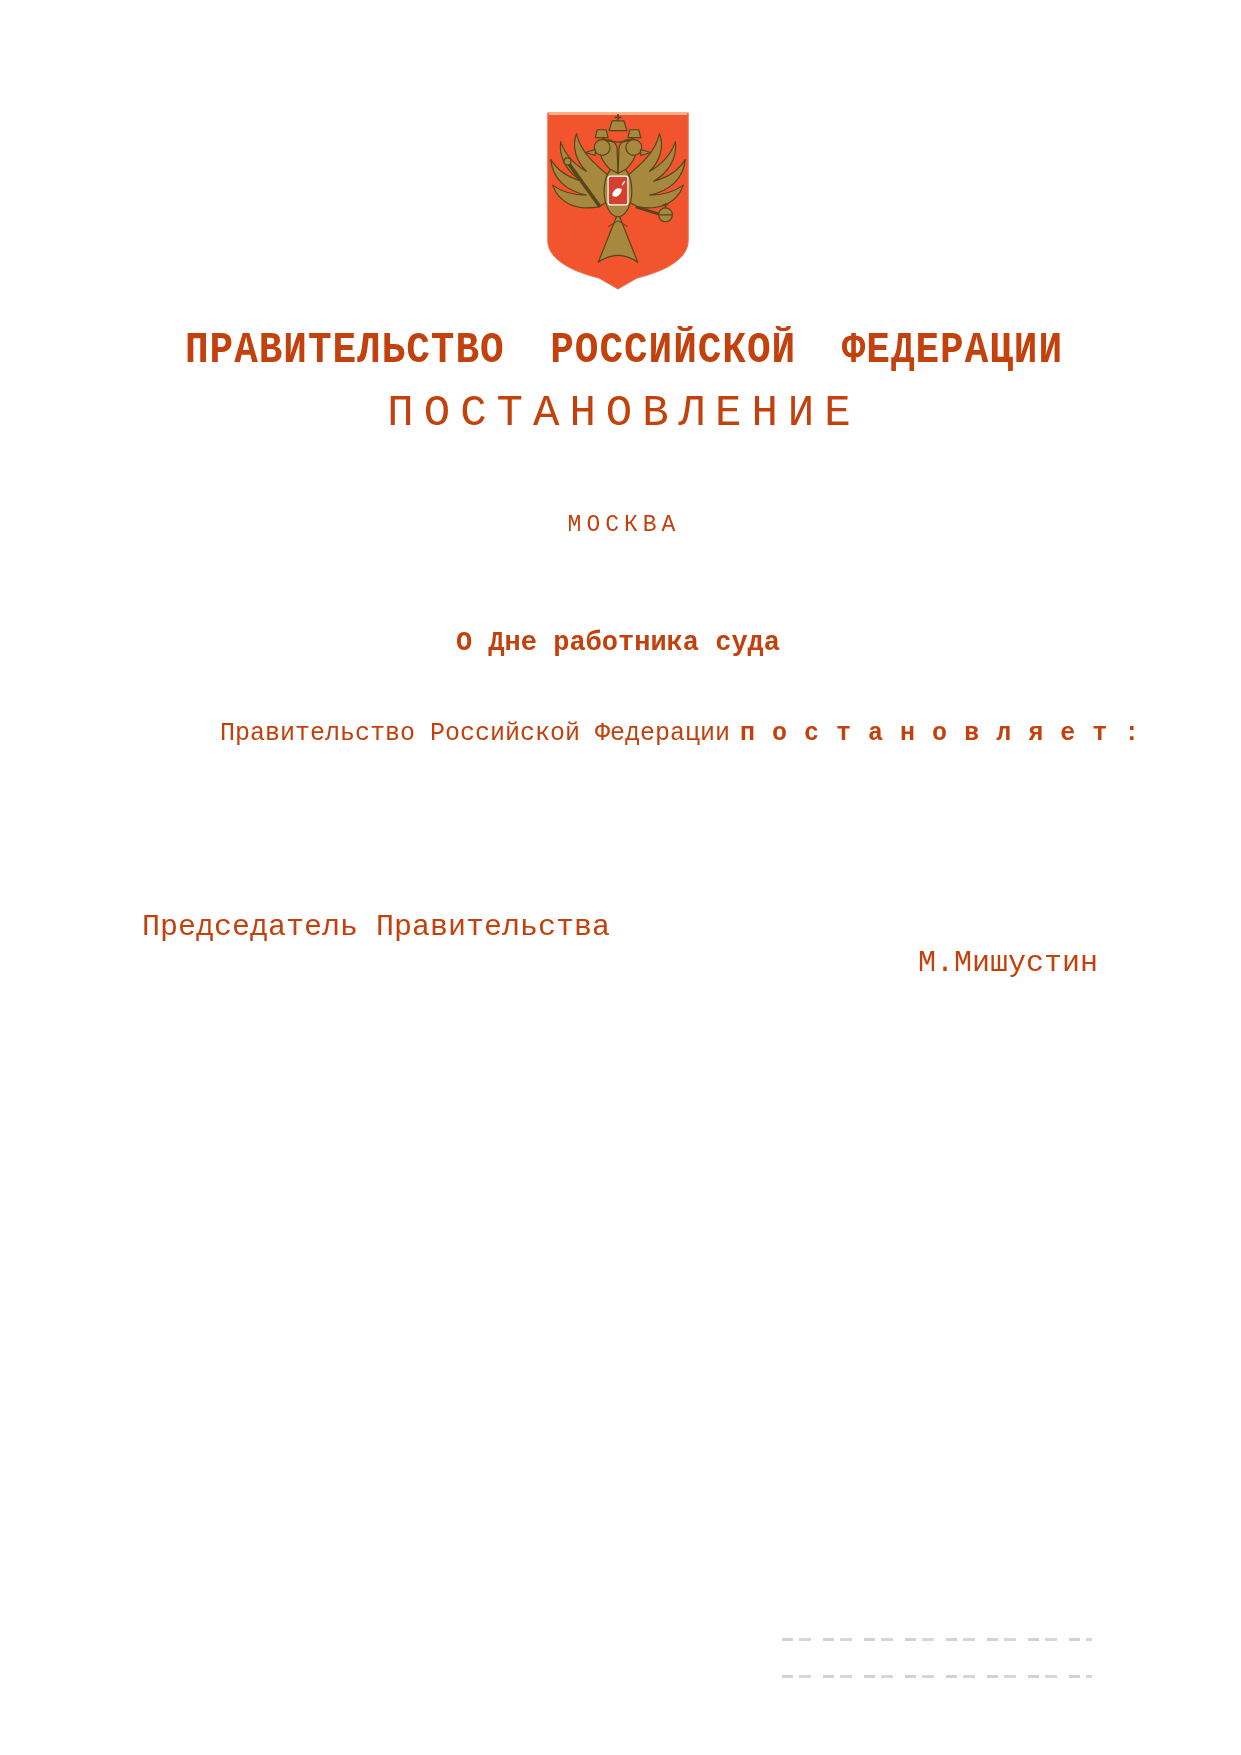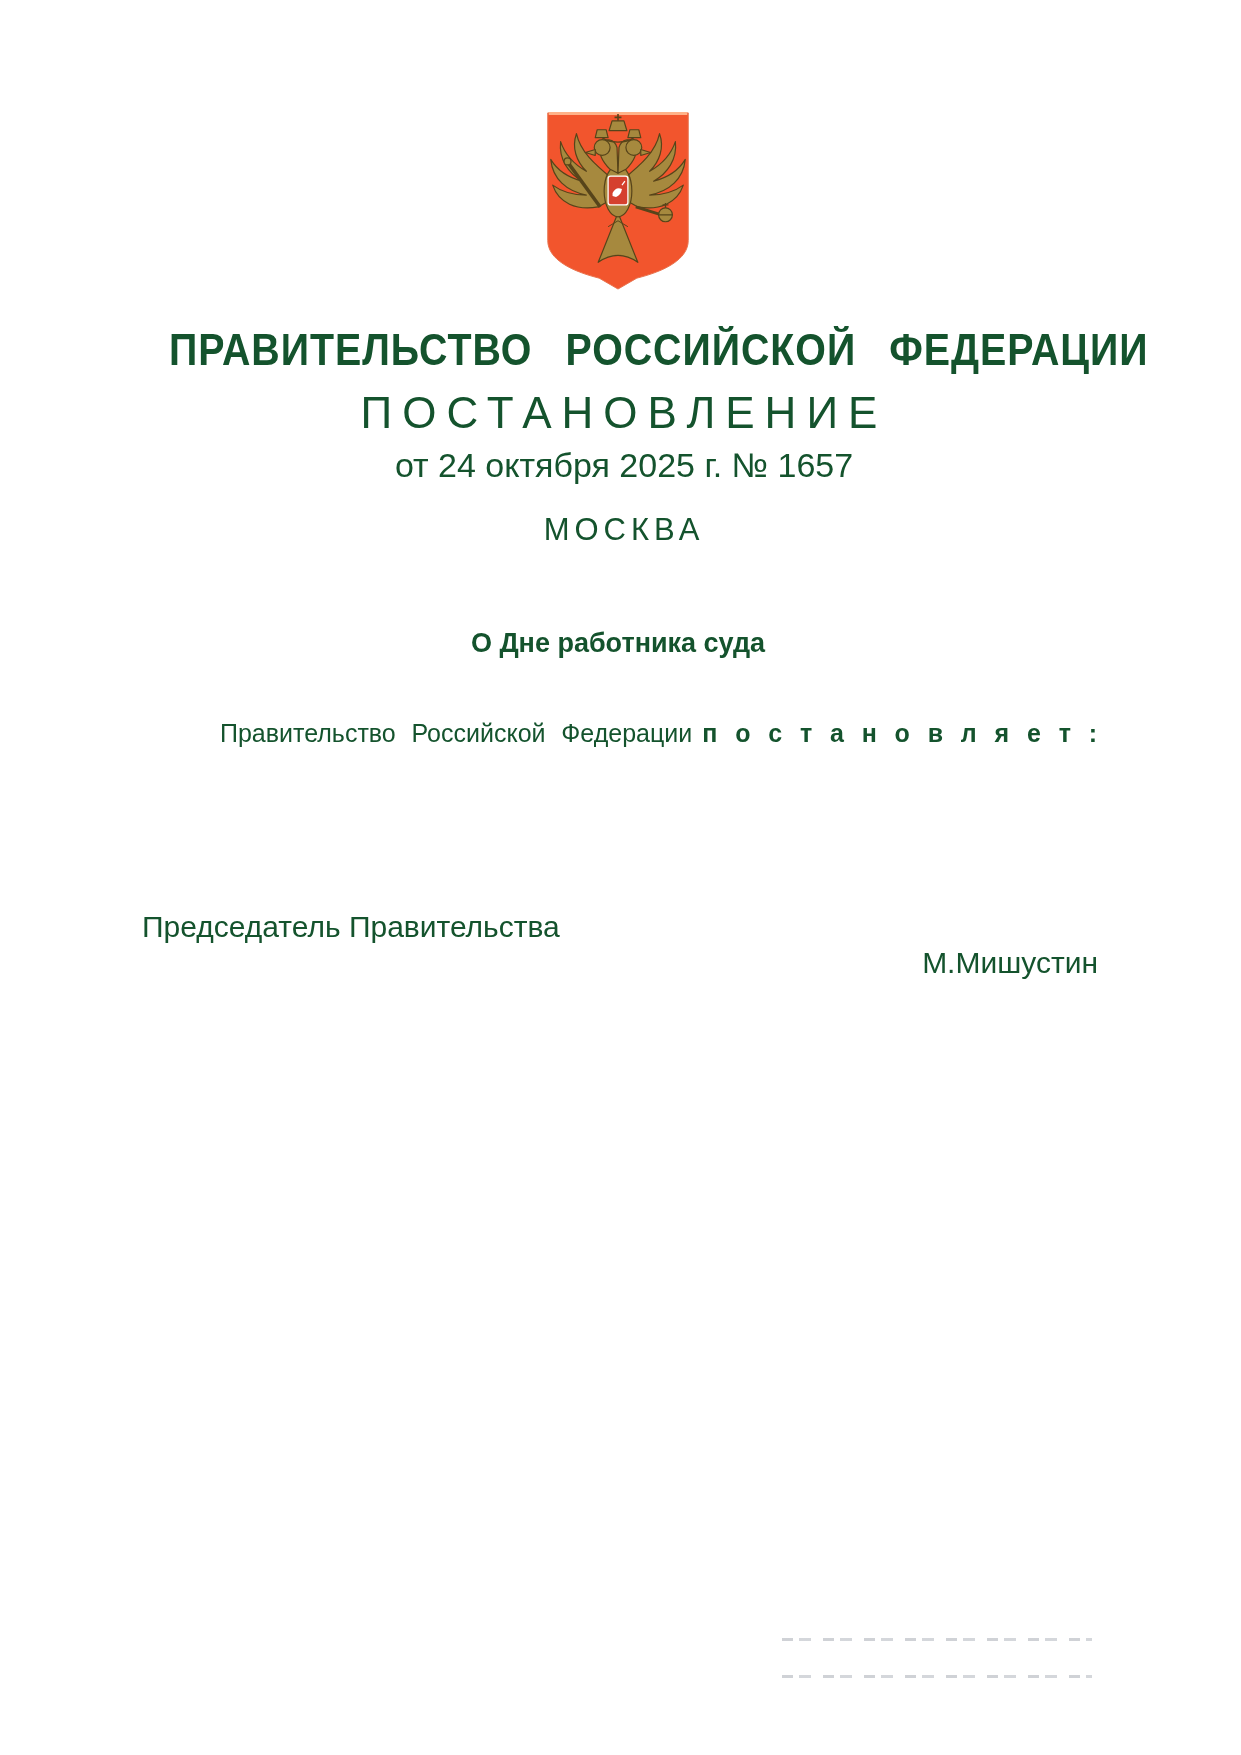--- a/index.html
+++ b/index.html
@@ -2,22 +2,22 @@
 <html><head>
 <meta charset="utf-8">
 <style>
   html, body { margin: 0; padding: 0; background: #888; }
   .page {
     position: relative;
     width: 1241px;
     height: 1755px;
     background: #ffffff;
     margin: 0 auto;
-    font-family: Liberation Sans, sans-serif;
-    color: #14532d;
+    font-family: Liberation Mono, monospace;
+    color: #c2410c;
     overflow: hidden;
   }
   .abs { position: absolute; }
 
   
   .emblem {
     left: 537px;
     top: 104px;
     width: 162px;
     height: 188px;
@@ -44,21 +44,21 @@
   }
   .date-line {
     left: 150px; top: 446px; width: 948px;
     text-align: center;
     font-size: 34px;
     white-space: nowrap;
   }
   .city {
     left: 150px; top: 512px; width: 948px;
     text-align: center;
-    font-size: 31px;
+    font-size: 23px;
     letter-spacing: 5px;
     white-space: nowrap;
   }
   .subject {
     left: 144px; top: 628px; width: 948px;
     text-align: center;
     font-weight: bold;
     font-size: 27px;
     white-space: nowrap;
   }
@@ -168,21 +168,20 @@
 
     <rect x="70" y="73" width="20" height="29" rx="2.5" fill="#D5402E" stroke="#FFFFFF" stroke-width="1.3"></rect>
     <path d="M74.5 90 q3.5 -7 9.5 -4 q-1 6.5 -6 8 l-3.5 -1 z" fill="#FFFFFF"></path>
     <path d="M84 82 l3 -4" stroke="#FFFFFF" stroke-width="1.2"></path>
   </svg>
 
   <div class="abs gov-title">ПРАВИТЕЛЬСТВО РОССИЙСКОЙ ФЕДЕРАЦИИ</div>
 
   <div class="abs doc-type">ПОСТАНОВЛЕНИЕ</div>
 
-  <div class="abs date-line">от 24 октября 2025 г. № 1657</div>
 
   <div class="abs city">МОСКВА</div>
 
   <div class="abs subject">О Дне работника суда</div>
 
   <div class="abs body-text">
     <p class="p1"><span>Правительство Российской Федерации</span><span class="p1-spacer"></span><span class="decree-word">п о с т а н о в л я е т :</span></p>
   </div>
 
   <div class="abs sig-block">

